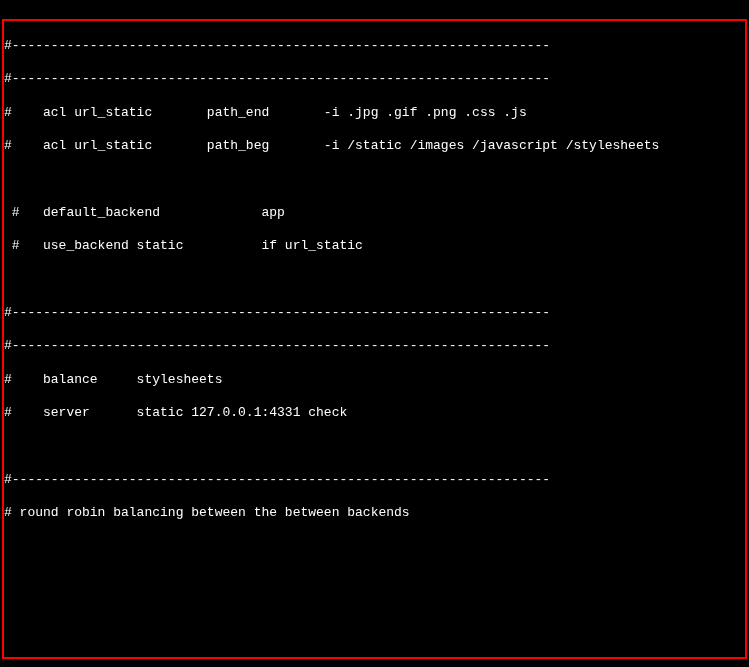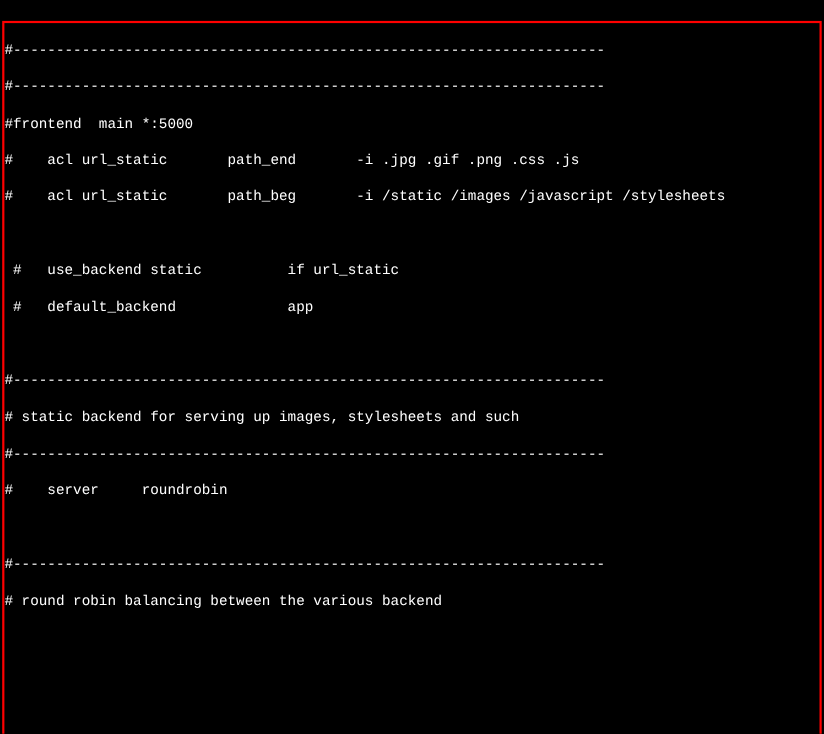--- a/index.html
+++ b/index.html
@@ -32,34 +32,33 @@
       overflow: hidden;
     }
   </style>
 </head>
 <body>
 
 <div class="terminal">
 <div class="highlighted-box">
 <div class="line">#---------------------------------------------------------------------</div>
 <div class="line">#---------------------------------------------------------------------</div>
-<div class="line">#frontend  main *:5000</div>
 <div class="line">#    acl url_static       path_end       -i .jpg .gif .png .css .js</div>
 <div class="line">#    acl url_static       path_beg       -i /static /images /javascript /stylesheets</div>
 <div class="line"></div>
+<div class="line"> #   default_backend             app</div>
 <div class="line"> #   use_backend static          if url_static</div>
-<div class="line"> #   default_backend             app</div>
 <div class="line"></div>
 <div class="line">#---------------------------------------------------------------------</div>
-<div class="line"># static backend for serving up images, stylesheets and such</div>
 <div class="line">#---------------------------------------------------------------------</div>
-<div class="line">#    server     roundrobin</div>
+<div class="line">#    balance     stylesheets</div>
+<div class="line">#    server      static 127.0.0.1:4331 check</div>
 <div class="line"></div>
 <div class="line">#---------------------------------------------------------------------</div>
-<div class="line"># round robin balancing between the various backend</div>
+<div class="line"># round robin balancing between the between backends</div>
 
 
 
 
 
 
 
 </div>
 
 

